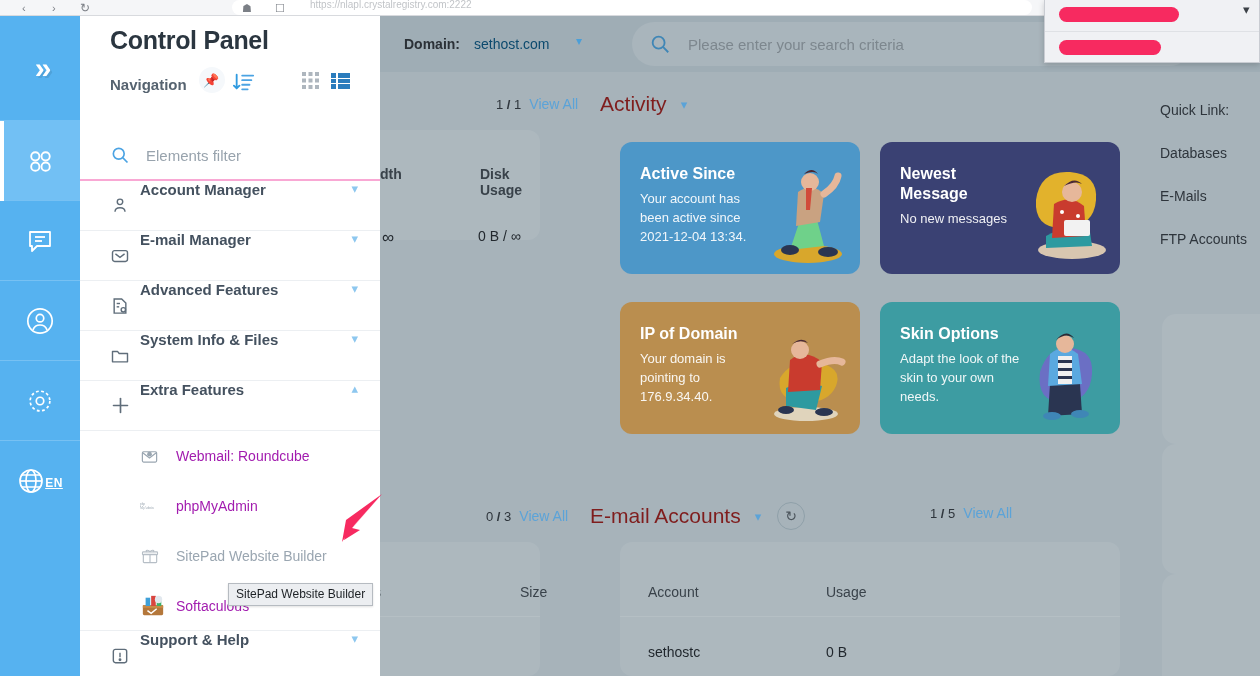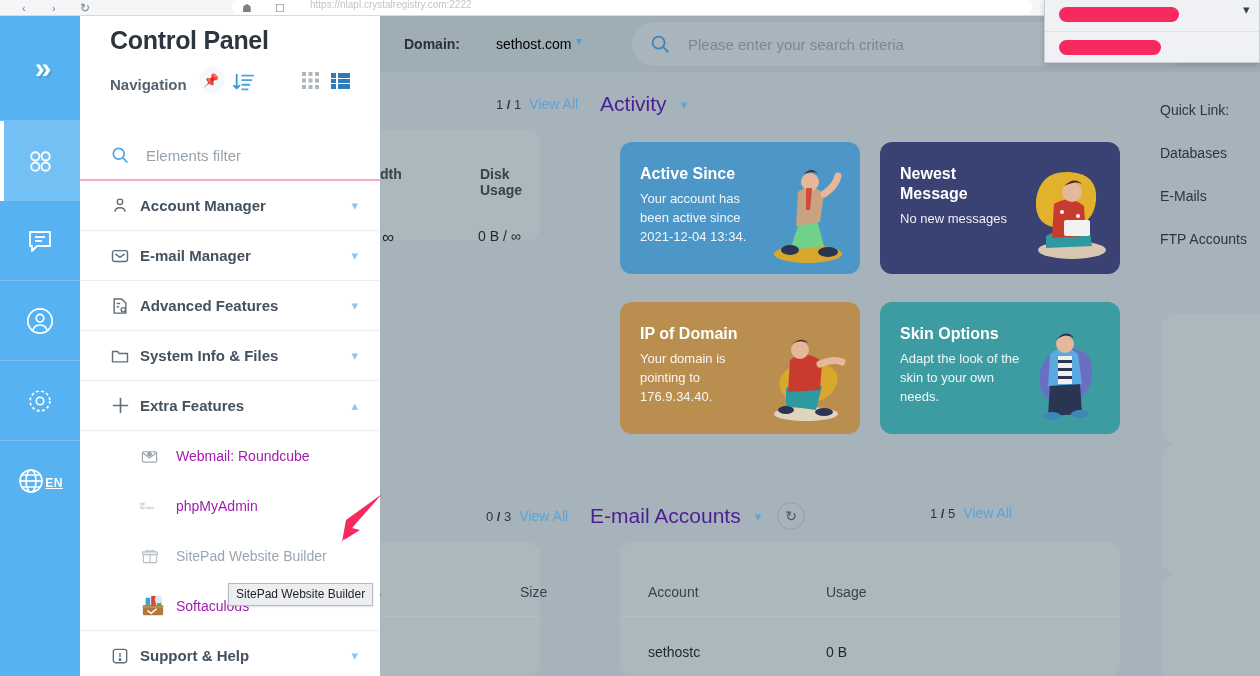--- a/index.html
+++ b/index.html
@@ -86,36 +86,36 @@
   
   .app-header {
     position: absolute; top: 0; left: 80px; width: 1180px; height: 56px;
     background: #9fadb5;
   }
   .domain-label {
     position: absolute; left: 324px; top: 20px;
     font-size: 14px; font-weight: bold; color: #2b3137;
   }
   .domain-value {
-    position: absolute; left: 416px; top: 20px;
-    font-size: 14px; color: #000000; text-align: center;
+    position: absolute; left: 394px; top: 20px;
+    font-size: 14px; color: #0c4a6e; text-align: center;
   }
   .domain-caret { position: absolute; left: 496px; top: 18px; font-size: 12px; color: #4b9fd8; }
   .search-wrap {
     position: absolute; left: 552px; top: 6px; width: 560px; height: 44px;
     background: #a9b5bc; border-radius: 22px; display: flex; align-items: center;
   }
   .search-icon-box { width: 56px; display: flex; justify-content: center; color: #3f86b6; }
   .search-ph { font-size: 15px; color: #7d878e; }
 
   
   .content { position: absolute; top: 56px; left: 80px; width: 1180px; height: 604px; }
 
   .section-head { position: absolute; display: flex; align-items: center; }
-  .sec-title { font-size: 21px; color: #4c1d95; font-weight: normal; }
+  .sec-title { font-size: 21px; color: #7f1d1d; font-weight: normal; }
   .sec-caret { margin-left: 14px; color: #5ba3d8; font-size: 13px; }
   .pager { font-size: 13px; color: #2e353c; }
   .pager b { font-weight: bold; }
   .view-all { color: #5ba3d8; font-size: 14px; margin-left: 8px; }
   .refresh-btn {
     width: 28px; height: 28px; border-radius: 50%; border: 1px solid #8fa0a9;
     display: flex; align-items: center; justify-content: center;
     color: #4c555c; font-size: 14px; margin-left: 16px;
   }
 
@@ -183,21 +183,21 @@
   .view-toggles { margin-left: auto; display: flex; align-items: center; gap: 12px; }
 
   .filter-row {
     display: flex; align-items: center; height: 50px; margin-top: 38px; padding: 0 30px;
     border-bottom: 2px solid #f9a8d4;
   }
   .filter-icon { color: #4ba3e3; margin-right: 16px; display: flex; }
   .filter-ph { font-size: 15px; color: #98a3ad; }
 
   .nav-item {
-    display: flex; align-items: center; height: 50px; padding: 0 22px 0 30px;
+    display: flex; height: 50px; padding: 0 22px 0 30px;
     border-bottom: 1px solid #eceff2;
   }
   .nav-item .ico { width: 30px; color: #5f6d7a; display: flex; align-items: center; }
   .nav-item .lbl { font-size: 15px; font-weight: bold; color: #44515f; }
   .nav-item .chev { margin-left: auto; color: #8dc7ef; font-size: 13px; }
 
   .sub-item {
     display: flex; align-items: center; height: 50px; padding: 0 22px 0 60px;
   }
   .sub-item .ico { width: 36px; display: flex; align-items: center; color: #9aa6b1; }

